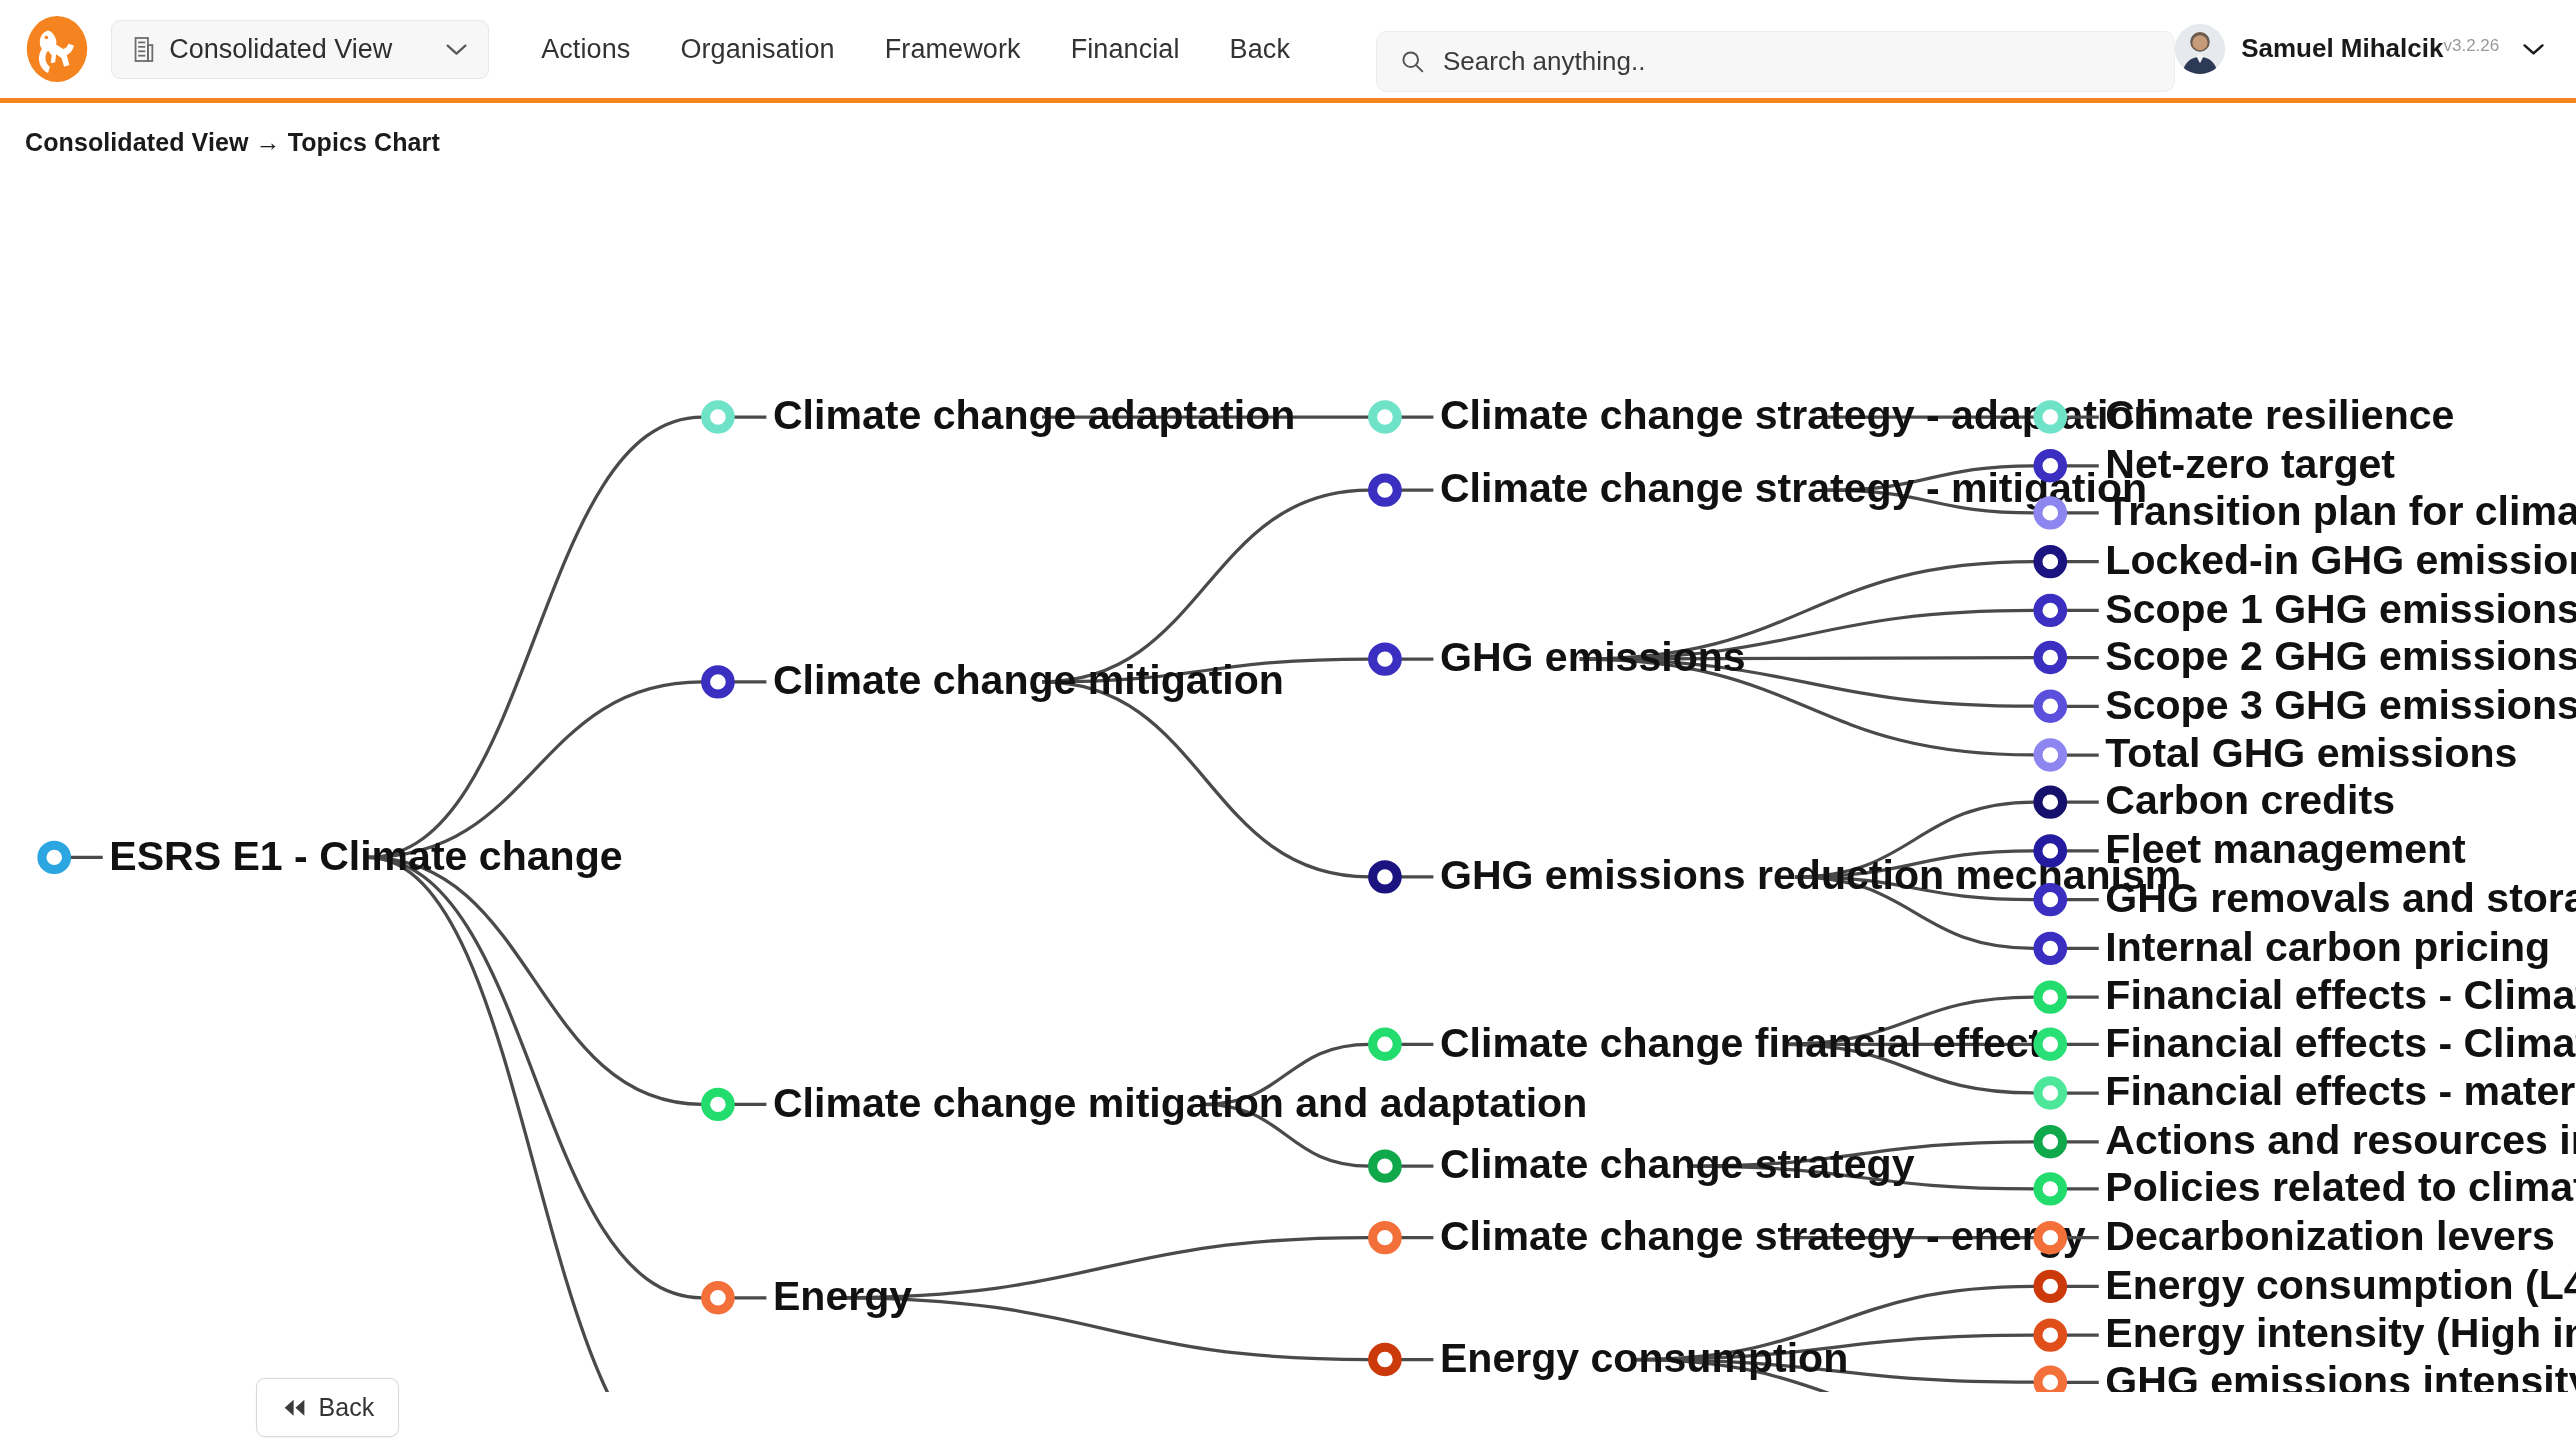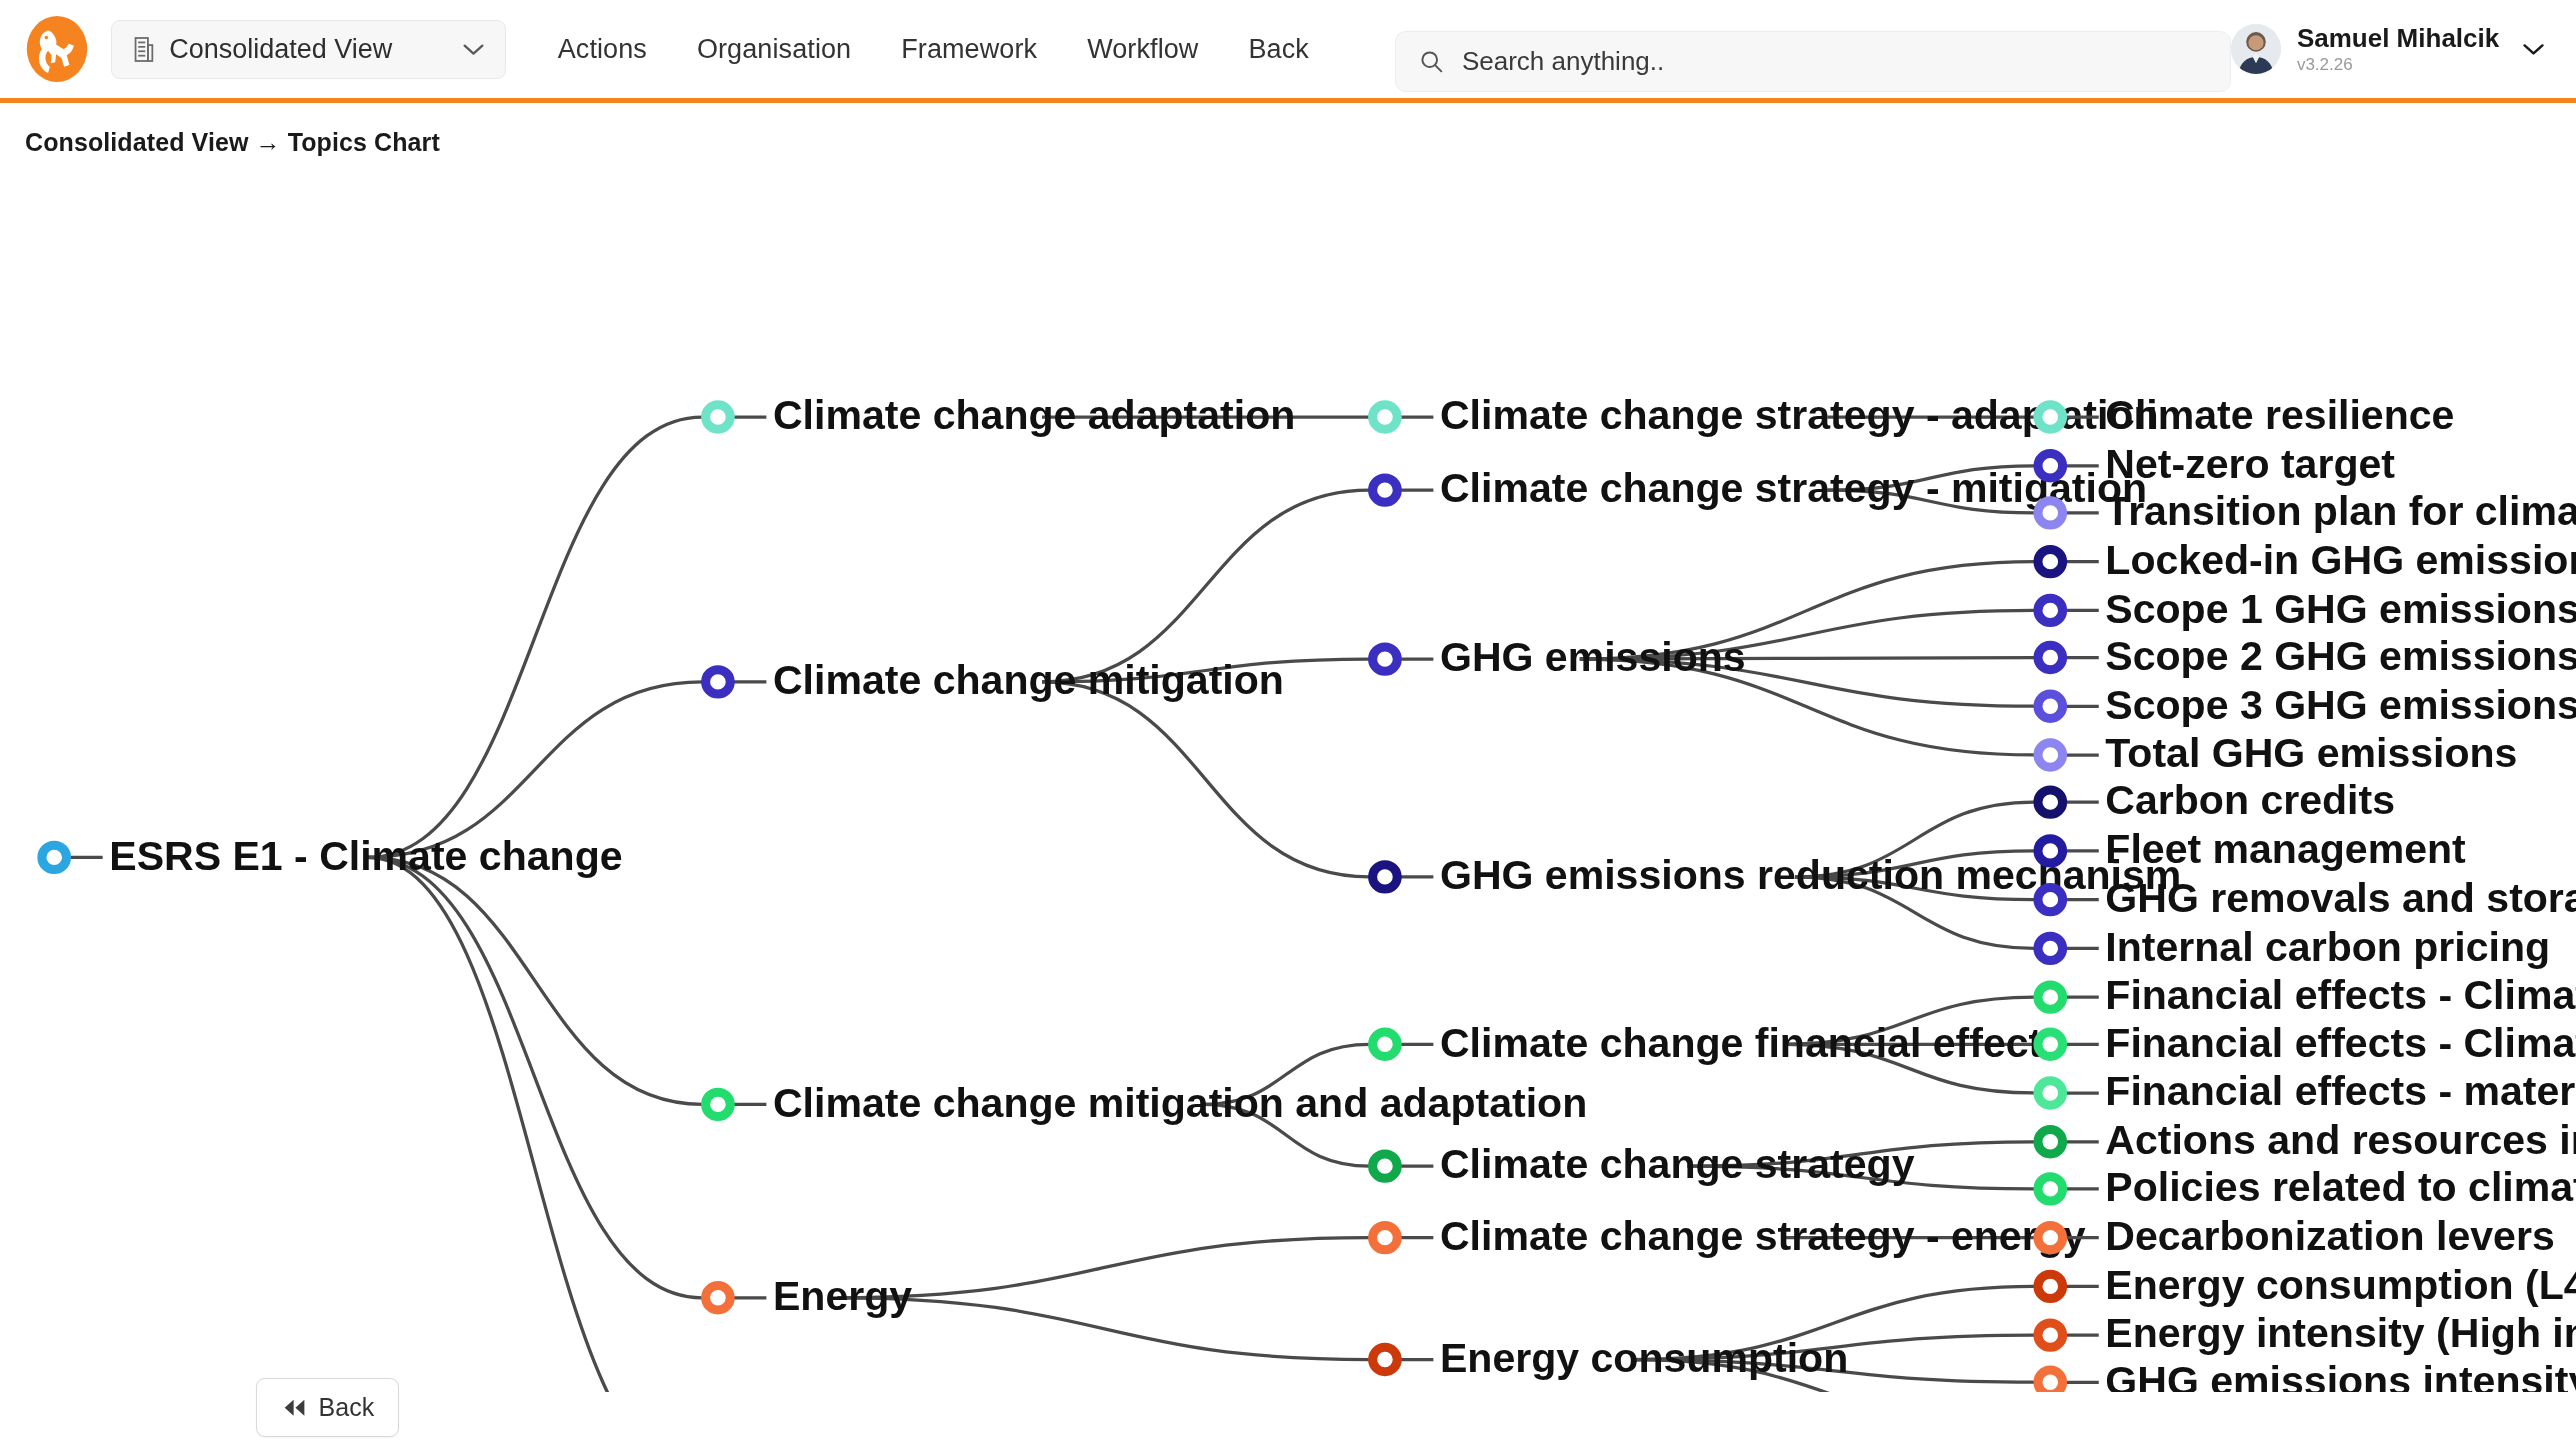--- a/index.html
+++ b/index.html
@@ -71,21 +71,21 @@
 
   #user-area {
     margin-left: auto;
     display: flex; align-items: center; gap: 16px;
     padding-right: 5.4px; cursor: pointer;
   }
   #avatar {
     width: 50px; height: 50px; border-radius: 50%;
     overflow: hidden; flex: 0 0 auto; background:#e9ecef;
   }
-  #user-text { display: flex; flex-direction: column; justify-content:center; }
+  #user-text { display: flex; flex-direction: row; justify-content:center; }
   #user-name { font-size: 26px; font-weight: 700; color: #1a1a1a; line-height: 1.12; white-space:nowrap;}
   #user-version { font-size: 17px; color: #9a9a9a; line-height: 1.15; margin-top:1.8px;}
   #user-caret { width: 25px; height: 16px; margin-left: 5.4px; }
 
   
   #page-title {
     padding: 25px 0 0 25px;
     font-size: 25px; font-weight: 700; color: #1a1a1a;
     letter-spacing: 0.1px;
   }
@@ -145,21 +145,21 @@
     <span class="org-label">Consolidated View</span>
     <svg class="chev" viewBox="0 0 26 16">
       <path d="M3 4 L13 13 L23 4" fill="none" stroke="#5a5a5a" stroke-width="2.6" stroke-linecap="round" stroke-linejoin="round"></path>
     </svg>
   </div>
 
   <nav id="main-nav">
     <span class="nav-item">Actions</span>
     <span class="nav-item">Organisation</span>
     <span class="nav-item">Framework</span>
-    <span class="nav-item">Workflow</span>
+    <span class="nav-item">Financial</span>
     <span class="nav-item">Back</span>
   </nav>
 
   <div id="search-box">
     <svg class="search-glyph" viewBox="0 0 28 28">
       <circle cx="12" cy="12" r="8.2" fill="none" stroke="#555" stroke-width="2.2"></circle>
       <line x1="18" y1="18" x2="25" y2="25" stroke="#555" stroke-width="2.2" stroke-linecap="round"></line>
     </svg>
     <input id="search-input" type="text" placeholder="Search anything.." style="">
   </div>

